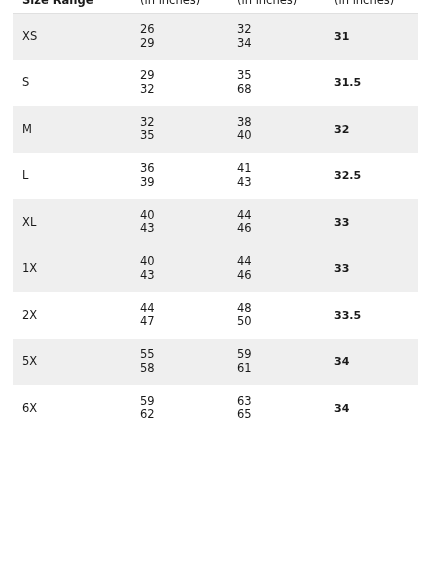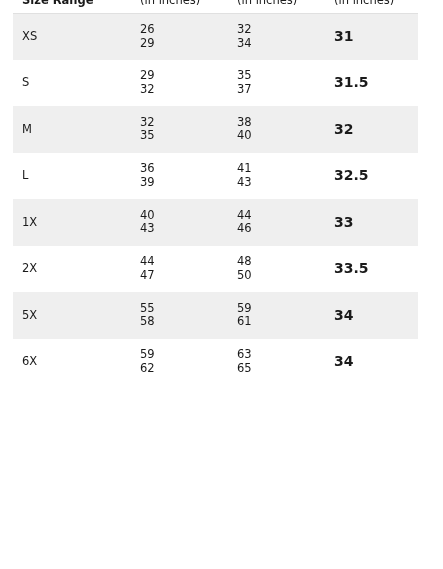--- a/index.html
+++ b/index.html
@@ -69,21 +69,21 @@
   tbody td.size-cell {
     font-size: 11.5px;
   }
   tbody td.range-cell {
     white-space: pre-line;
     font-weight: normal;
     font-size: 11.5px;
   }
   tbody td.single-cell {
     font-weight: bold;
-    font-size: 14px;
+    font-size: 11px;
   }
   tbody td.range-cell span.ln { display: block; }
 </style>
 </head>
 <body>
 
 <div id="size-chart">
   <table class="size-table">
     <colgroup>
       <col class="c-size">
@@ -102,34 +102,40 @@
     <tbody id="table-body">
         <tr class="shade">
           <td class="size-cell">XS</td>
           <td class="range-cell"><span class="ln">26</span><span class="ln">29</span></td>
           <td class="range-cell"><span class="ln">32</span><span class="ln">34</span></td>
           <td class="single-cell">31</td>
         </tr>
         <tr class="plain">
           <td class="size-cell">S</td>
           <td class="range-cell"><span class="ln">29</span><span class="ln">32</span></td>
-          <td class="range-cell"><span class="ln">35</span><span class="ln">37</span></td>
+          <td class="range-cell"><span class="ln">35</span><span class="ln">68</span></td>
           <td class="single-cell">31.5</td>
         </tr>
         <tr class="shade">
           <td class="size-cell">M</td>
           <td class="range-cell"><span class="ln">32</span><span class="ln">35</span></td>
           <td class="range-cell"><span class="ln">38</span><span class="ln">40</span></td>
           <td class="single-cell">32</td>
         </tr>
         <tr class="plain">
           <td class="size-cell">L</td>
           <td class="range-cell"><span class="ln">36</span><span class="ln">39</span></td>
           <td class="range-cell"><span class="ln">41</span><span class="ln">43</span></td>
           <td class="single-cell">32.5</td>
+        </tr>
+        <tr class="shade">
+          <td class="size-cell">XL</td>
+          <td class="range-cell"><span class="ln">40</span><span class="ln">43</span></td>
+          <td class="range-cell"><span class="ln">44</span><span class="ln">46</span></td>
+          <td class="single-cell">33</td>
         </tr>
         <tr class="shade">
           <td class="size-cell">1X</td>
           <td class="range-cell"><span class="ln">40</span><span class="ln">43</span></td>
           <td class="range-cell"><span class="ln">44</span><span class="ln">46</span></td>
           <td class="single-cell">33</td>
         </tr>
         <tr class="plain">
           <td class="size-cell">2X</td>
           <td class="range-cell"><span class="ln">44</span><span class="ln">47</span></td>

